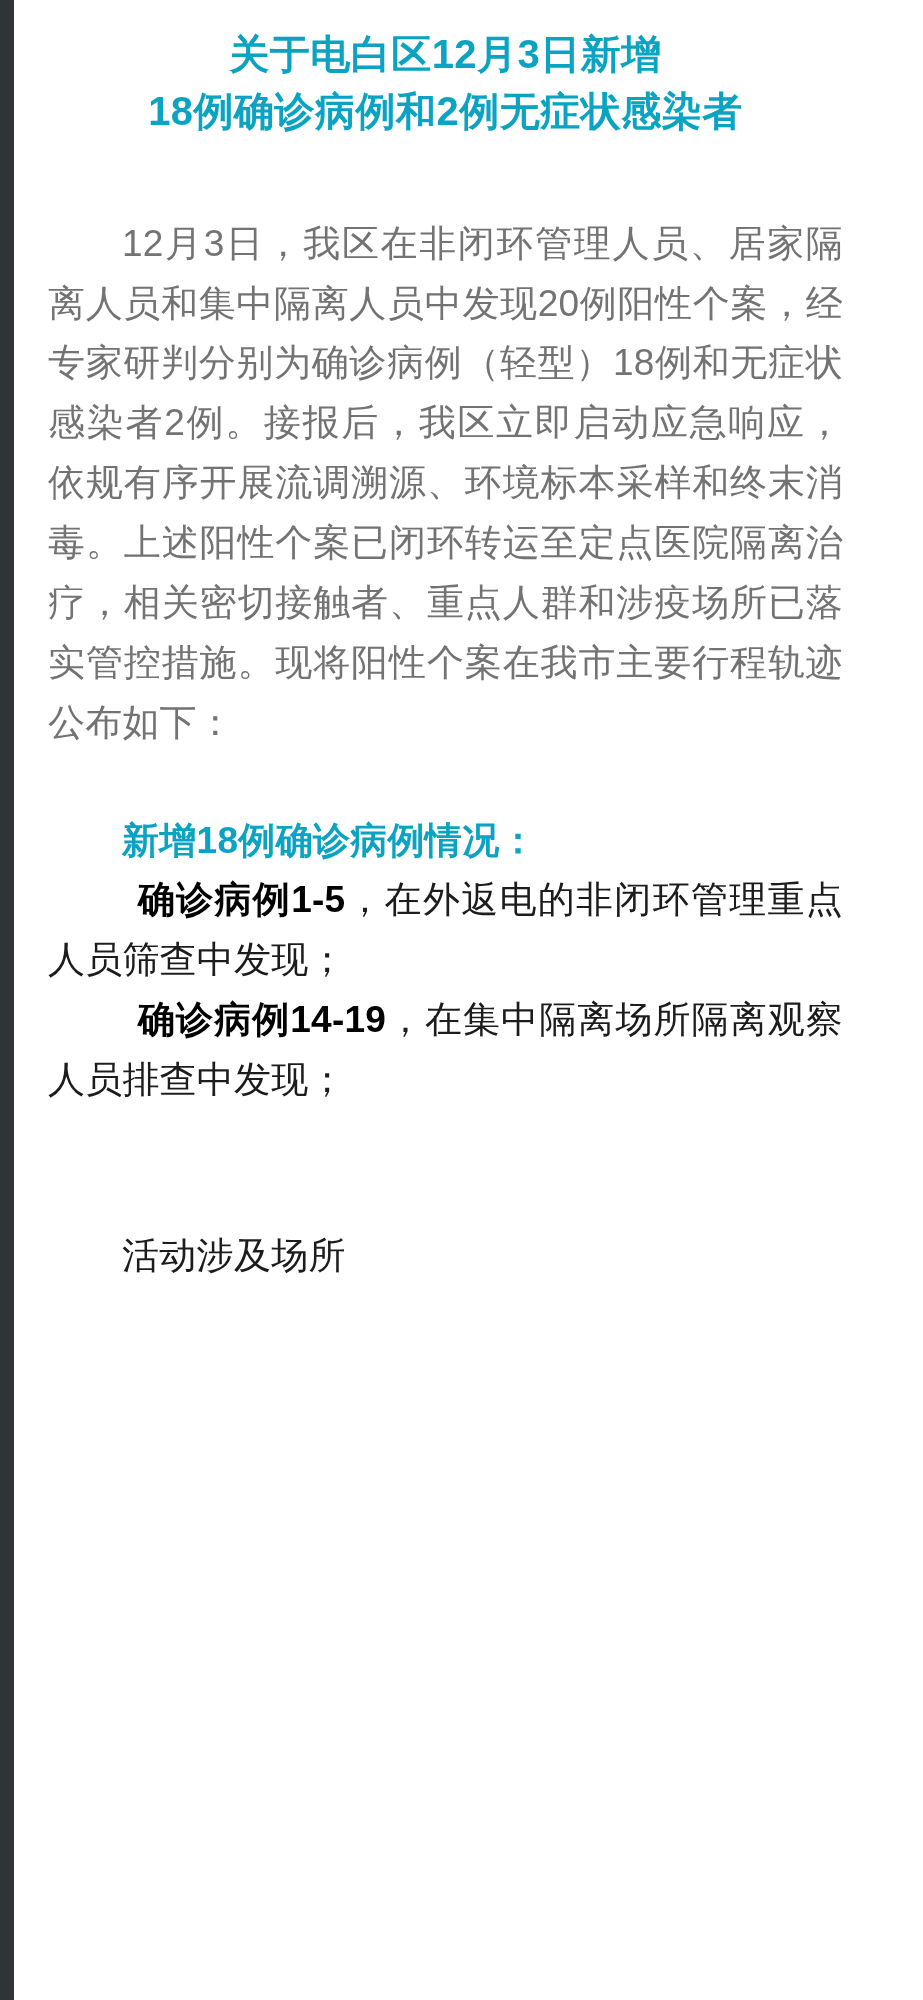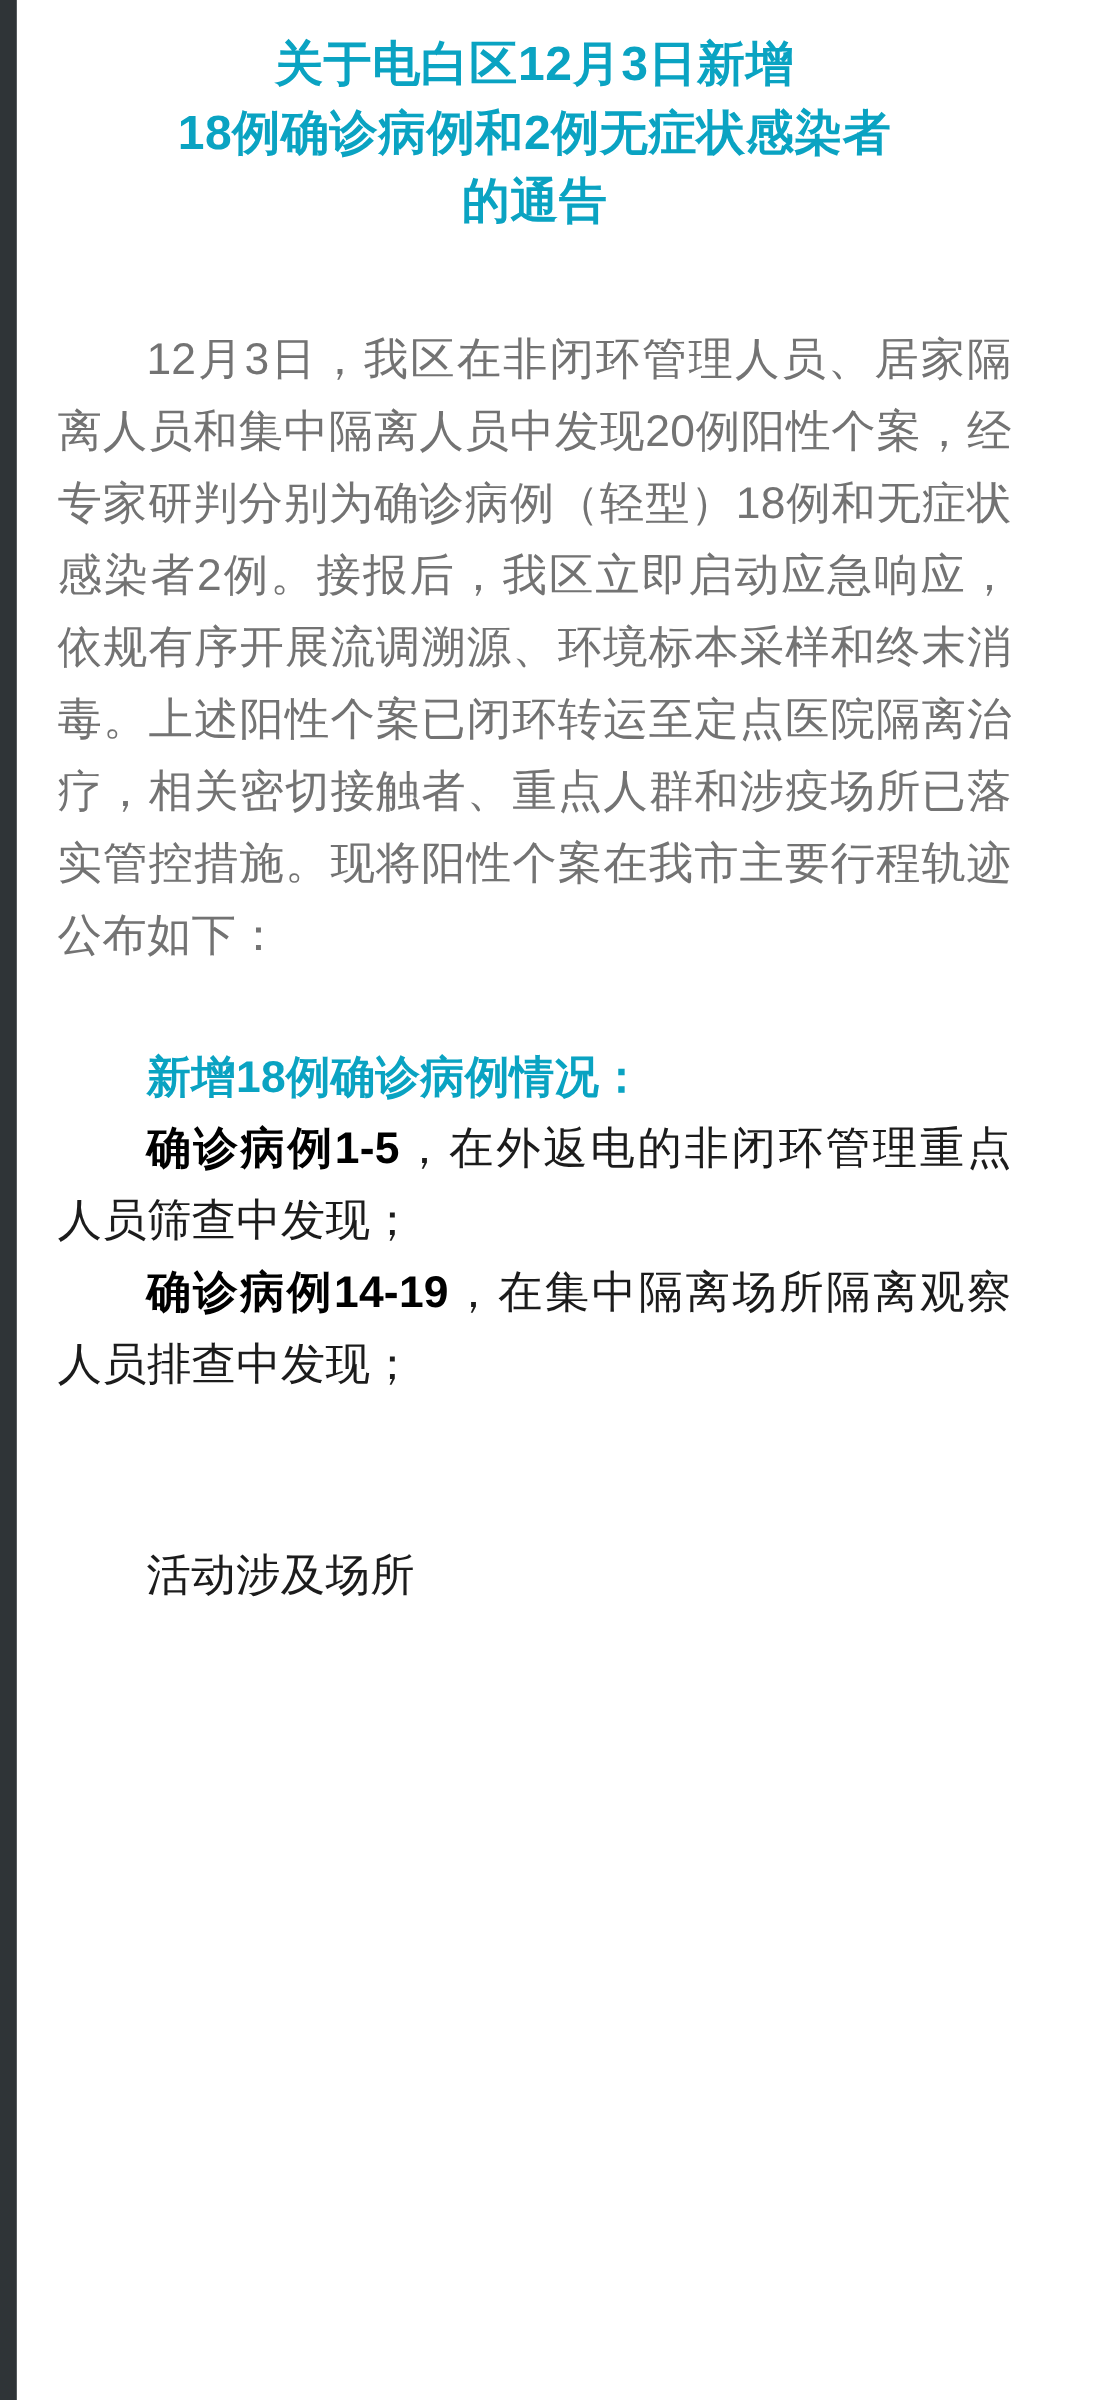--- a/index.html
+++ b/index.html
@@ -81,20 +81,21 @@
     line-height: 1.62;
     margin: 0;
     text-indent: 2em;
     text-align: justify;
     text-justify: inter-ideograph;
     letter-spacing: 0.2px;
   }
   .case-para b {
     font-weight: bold;
     color: #000000;
+    margin-left: 16px;
   }
 
   .sub-head {
     color: #1c1c1c;
     font-size: 37px;
     font-weight: normal;
     line-height: 1.6;
     margin: 0;
     text-indent: 2em;
     letter-spacing: 0.3px;
@@ -105,21 +106,20 @@
 
 <div class="page">
 
   <div class="left-rail"></div>
 
   <div class="content">
 
     <h1 class="doc-title">
       <span class="line">关于电白区12月3日新增</span>
       <span class="line">18例确诊病例和2例无症状感染者</span>
-      <span class="line">的通告</span>
     </h1>
 
     <div class="gap-lg"></div>
 
     <p class="body-para">12月3日，我区在非闭环管理人员、居家隔离人员和集中隔离人员中发现20例阳性个案，经专家研判分别为确诊病例（轻型）18例和无症状感染者2例。接报后，我区立即启动应急响应，依规有序开展流调溯源、环境标本采样和终末消毒。上述阳性个案已闭环转运至定点医院隔离治疗，相关密切接触者、重点人群和涉疫场所已落实管控措施。现将阳性个案在我市主要行程轨迹公布如下：</p>
 
     <div class="gap-md"></div>
 
     <h2 class="section-head">新增18例确诊病例情况：</h2>
 

